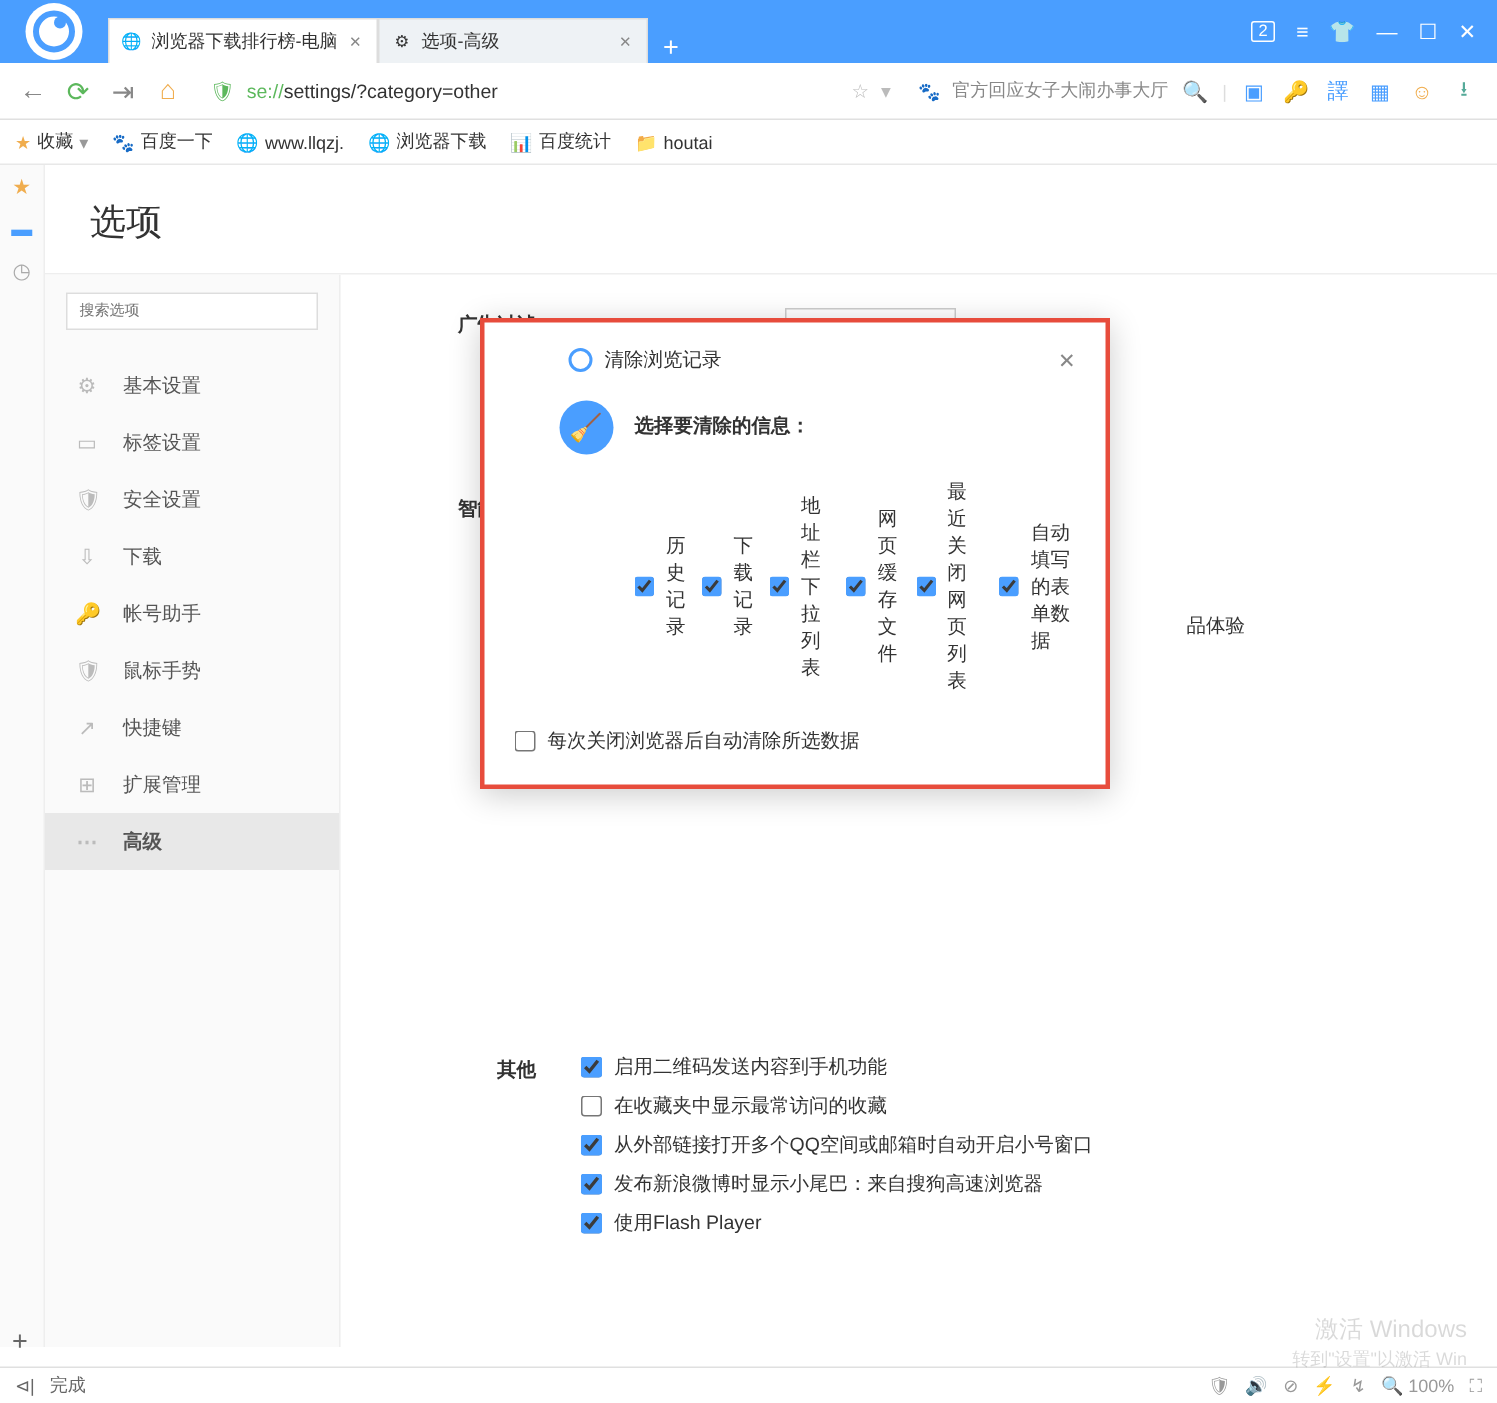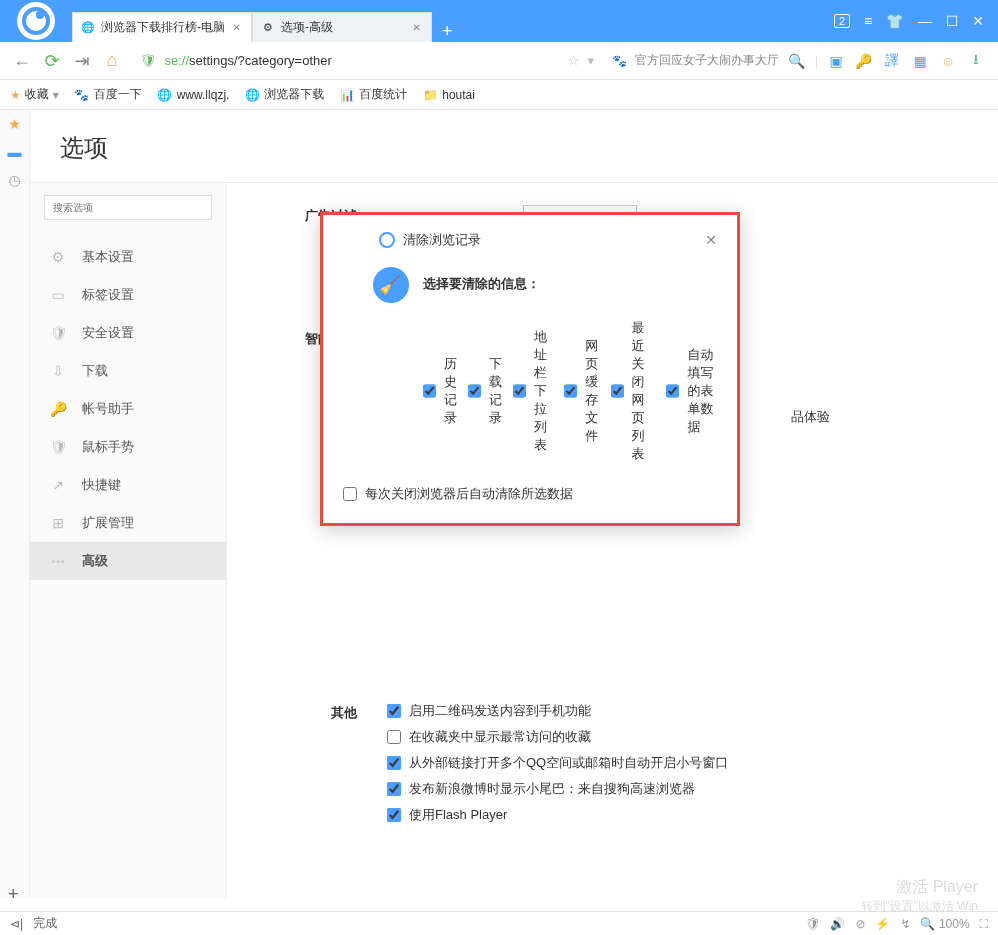--- a/index.html
+++ b/index.html
@@ -358,15 +358,15 @@
     <span>🔊</span>
     <span>⊘</span>
     <span>⚡</span>
     <span>↯</span>
     <span>🔍 <span>100%</span></span>
     <span>⛶</span>
   </div>
 </div>
 
 <div class="watermark">
-  <div>激活 Player</div>
+  <div>激活 Windows</div>
   <div style="font-size:12px">转到"设置"以激活 Win</div>
 </div>
 
 </body></html>

